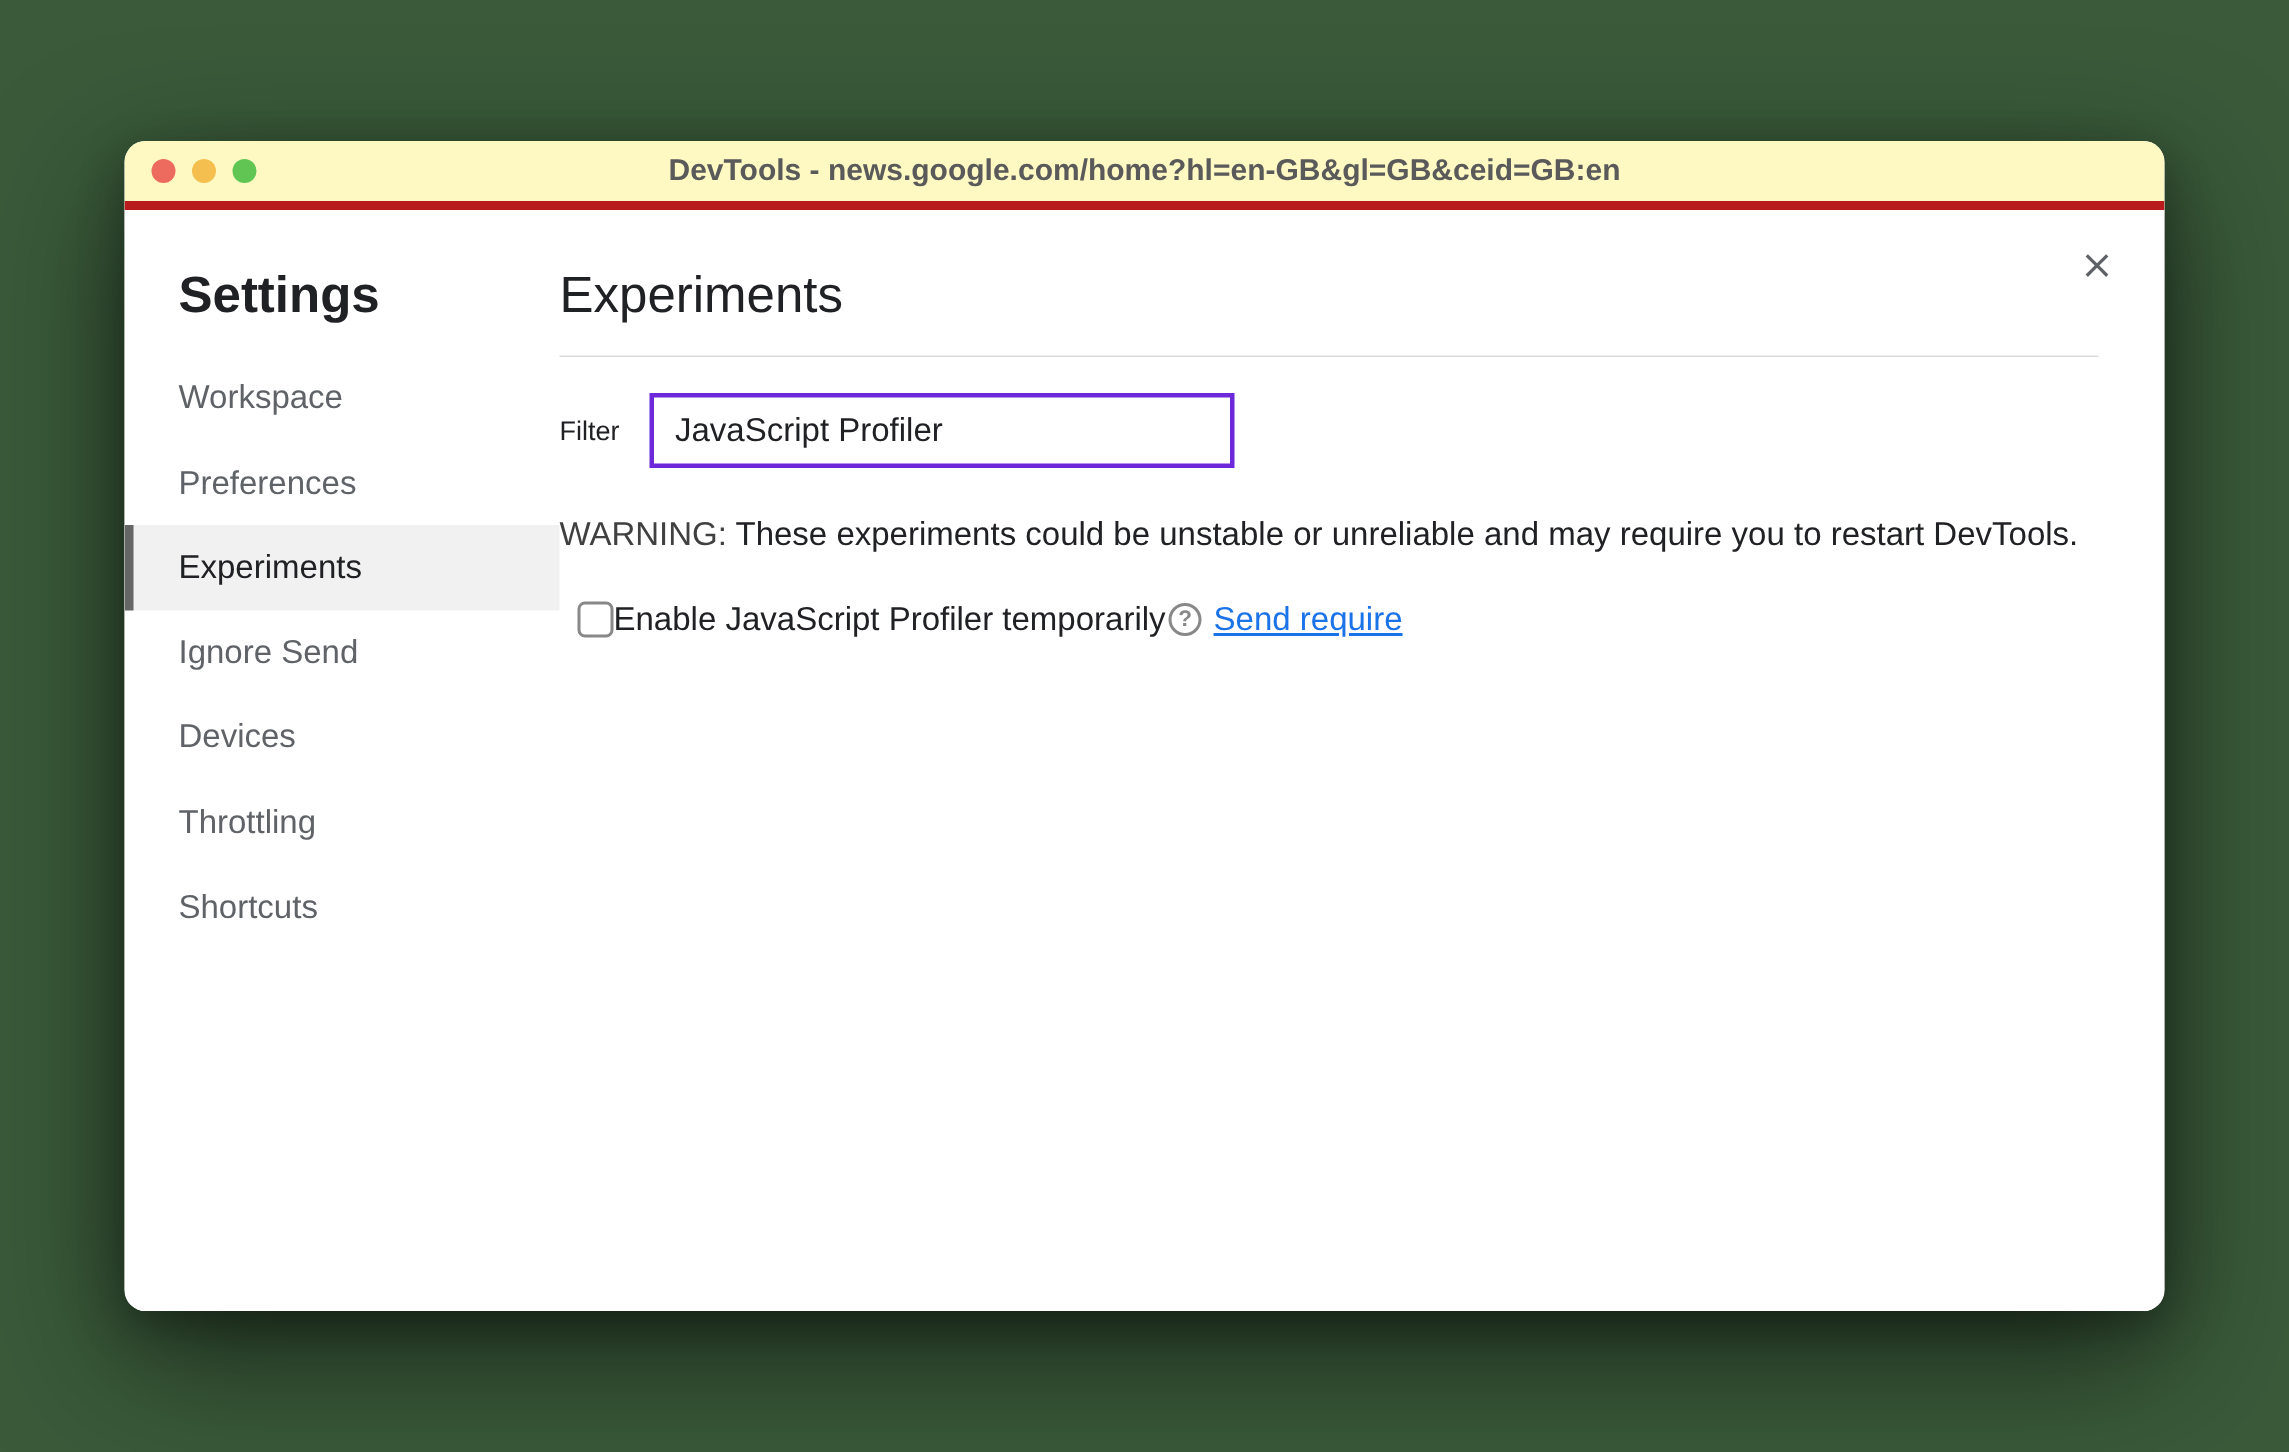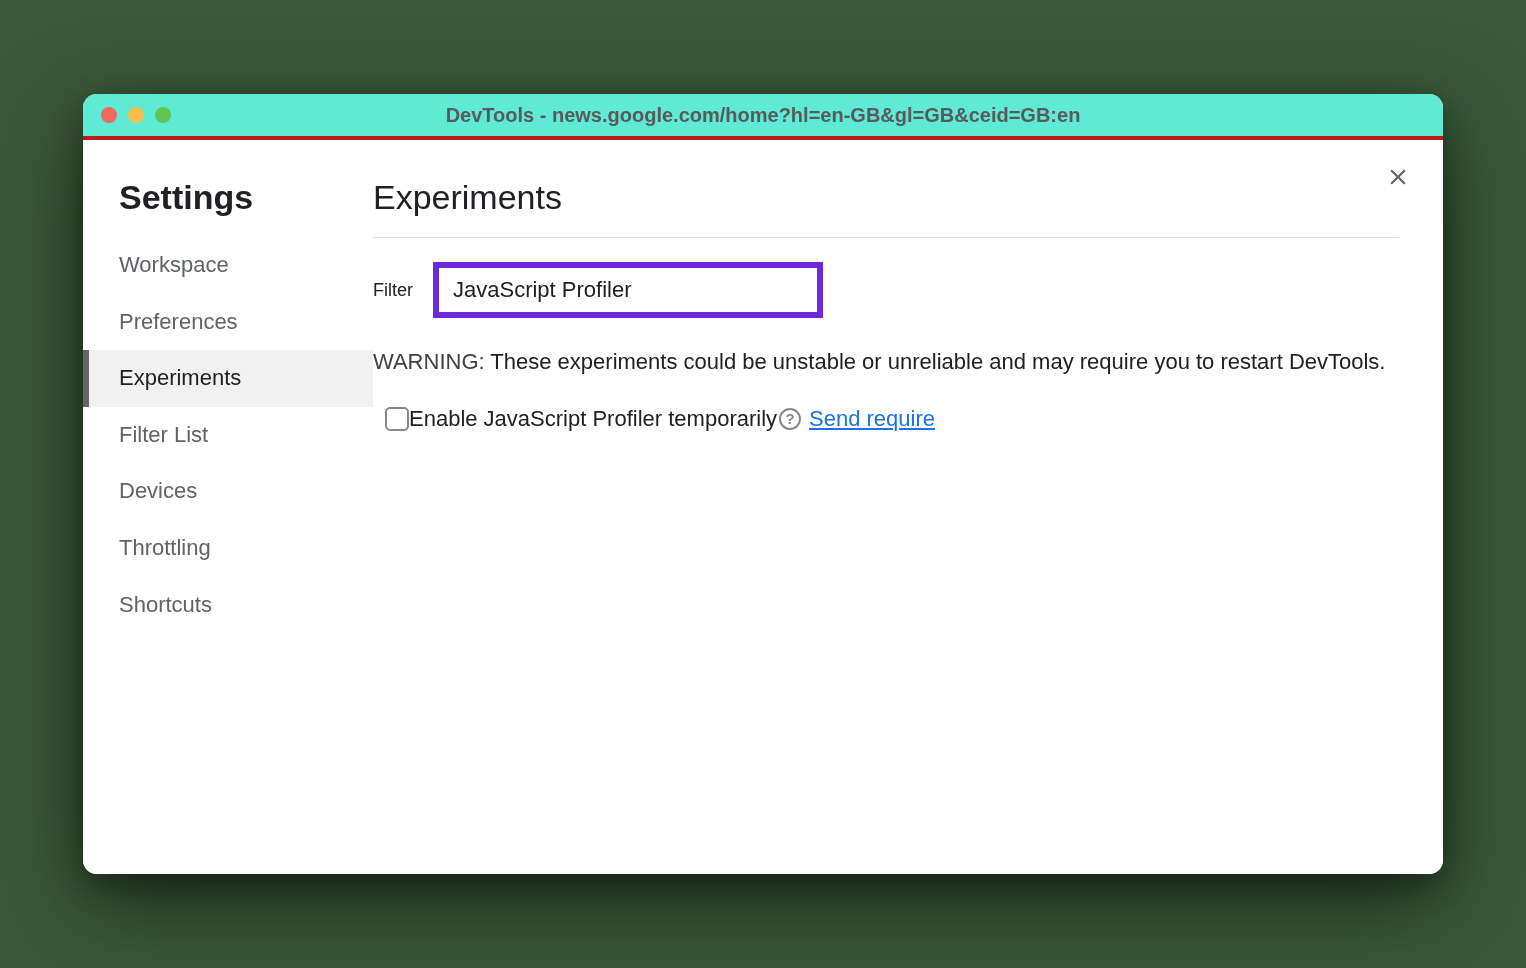--- a/index.html
+++ b/index.html
@@ -21,22 +21,22 @@
       height: 780px;
       background: #fff;
       border-radius: 14px;
       box-shadow: 0 30px 90px rgba(0,0,0,0.55), 0 10px 30px rgba(0,0,0,0.3);
       overflow: hidden;
       display: flex;
       flex-direction: column;
     }
     .titlebar {
       height: 46px;
-      background: #5eead4;
-      border-bottom: 4px solid #b91c1c;
+      background: #fef9c3;
+      border-bottom: 6px solid #b91c1c;
       display: flex;
       align-items: center;
       padding: 0 18px;
       position: relative;
     }
     .traffic-lights {
       display: flex;
       gap: 11px;
       align-items: center;
     }
@@ -117,21 +117,21 @@
       gap: 20px;
       margin-bottom: 28px;
     }
     .filter-label {
       font-size: 18px;
       color: #202124;
     }
     .filter-input {
       font-size: 22px;
       padding: 9px 14px;
-      border: 6px solid #6d28d9;
+      border: 3px solid #6d28d9;
       width: 390px;
       font-family: inherit;
       color: #202124;
     }
     .warning-text {
       font-size: 22px;
       color: #202124;
       line-height: 1.45;
       margin-bottom: 28px;
     }
@@ -197,21 +197,21 @@
       <svg viewBox="0 0 24 24">
         <path d="M19 6.41L17.59 5 12 10.59 6.41 5 5 6.41 10.59 12 5 17.59 6.41 19 12 13.41 17.59 19 19 17.59 13.41 12z" fill="currentColor"></path>
       </svg>
     </div>
 
     <div class="sidebar">
       <div class="sidebar-title">Settings</div>
       <div class="sidebar-item">Workspace</div>
       <div class="sidebar-item">Preferences</div>
       <div class="sidebar-item selected">Experiments</div>
-      <div class="sidebar-item">Filter List</div>
+      <div class="sidebar-item">Ignore Send</div>
       <div class="sidebar-item">Devices</div>
       <div class="sidebar-item">Throttling</div>
       <div class="sidebar-item">Shortcuts</div>
     </div>
 
     <div class="main">
       <div class="main-title">Experiments</div>
 
       <div class="filter-row">
         <span class="filter-label">Filter</span>

